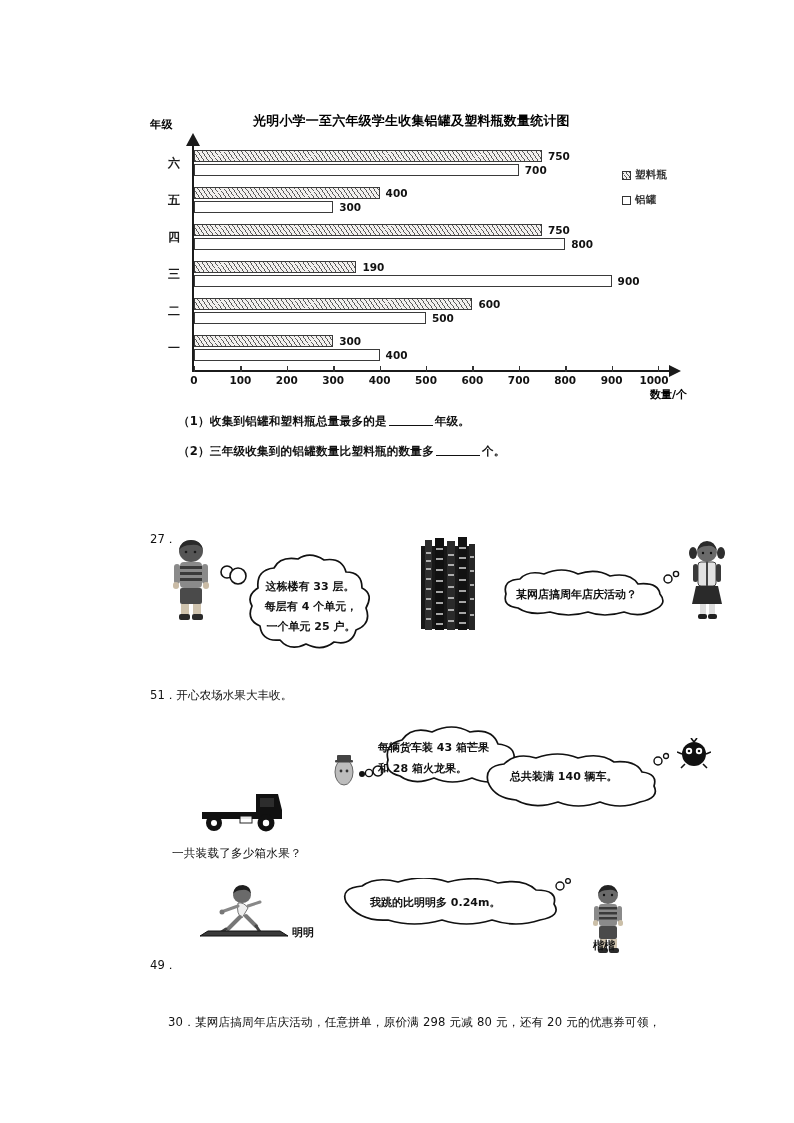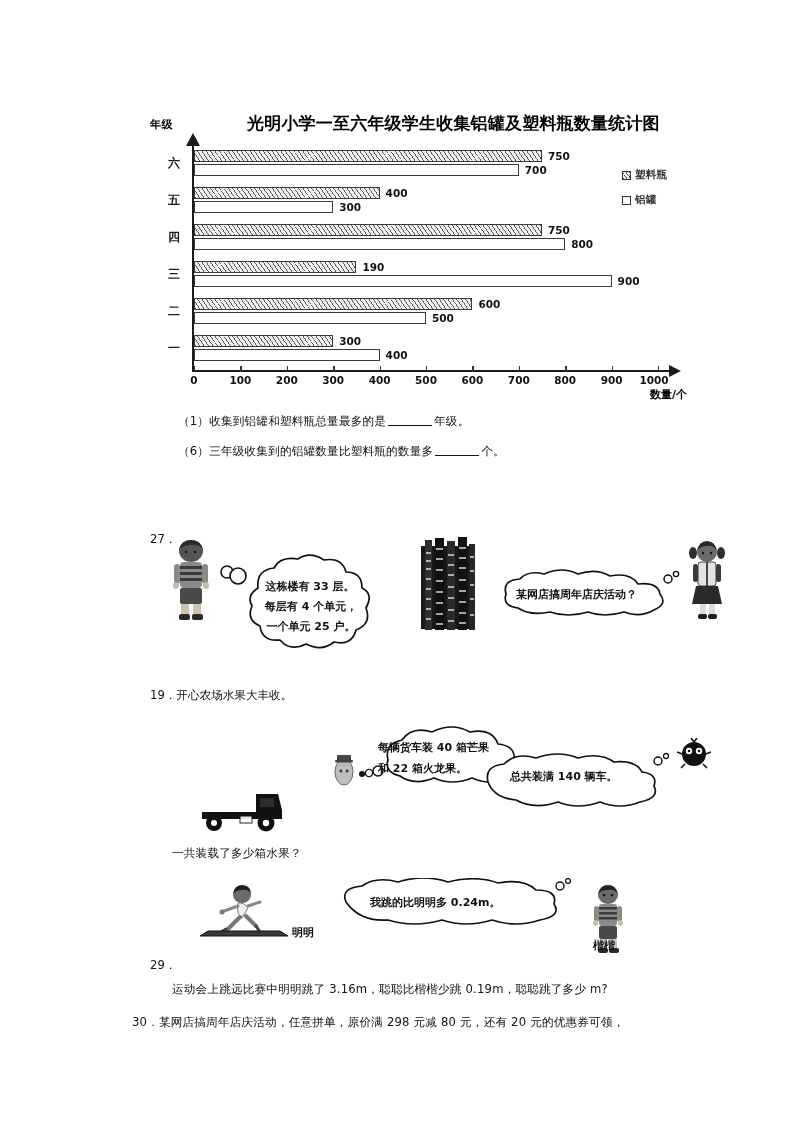--- a/index.html
+++ b/index.html
@@ -36,23 +36,23 @@
     position: absolute;
     left: 8px;
     top: 17px;
     font-size: 11px;
     font-family: "DejaVu Sans", sans-serif;
     font-weight: bold;
     letter-spacing: 0.5px;
   }
   .chart-title {
     position: absolute;
-    left: 105px;
+    left: 111px;
     top: 12px;
-    font-size: 17px;
+    font-size: 13px;
     font-family: "DejaVu Sans", sans-serif;
     font-weight: bold;
     white-space: nowrap;
     letter-spacing: 0.2px;
   }
 
   .plot {
     position: absolute;
     left: 40px;
     top: 44px;
@@ -184,20 +184,21 @@
   .legend-label { font-weight: bold; color: #333; letter-spacing: 0.3px; }
 
   
   .q-line {
     position: absolute;
     font-size: 11.6px;
     font-family: "DejaVu Sans", sans-serif;
     color: #111;
     white-space: nowrap;
     letter-spacing: 0.2px;
+    font-weight: bold;
   }
   .blank {
     display: inline-block;
     border-bottom: 1px solid #111;
     width: 44px;
     margin: 0 2px;
     vertical-align: -1px;
   }
 
   .prob-num {
@@ -327,21 +328,21 @@
         <span class="legend-label">铝罐</span>
       </div>
     </div>
   </div>
 
   <div class="q-line" style="left:146px; top:414px;">
     <span>（1）收集到铝罐和塑料瓶总量最多的是</span><span class="blank"></span><span>年级。</span>
   </div>
 
   <div class="q-line" style="left:146px; top:444px;">
-    <span>（6）三年级收集到的铝罐数量比塑料瓶的数量多</span><span class="blank"></span><span>个。</span>
+    <span>（2）三年级收集到的铝罐数量比塑料瓶的数量多</span><span class="blank"></span><span>个。</span>
   </div>
 
 
   <div class="prob-num" style="left:118px; top:532px;">27．</div>
 
   <svg class="figure" style="left:136px; top:538px;" width="46" height="84" viewBox="0 0 46 84">
     <ellipse cx="23" cy="13" rx="12" ry="11" fill="#555"></ellipse>
     <path d="M11 12 Q13 2 23 2 Q33 2 35 12 Q33 6 23 7 Q15 7 11 12Z" fill="#2a2a2a"></path>
     <circle cx="18" cy="14" r="1.3" fill="#1a1a1a"></circle>
     <circle cx="27" cy="14" r="1.3" fill="#1a1a1a"></circle>
@@ -459,21 +460,21 @@
     <rect x="19" y="24" width="2" height="24" fill="#444"></rect>
     <rect x="6" y="26" width="5" height="18" rx="2.5" fill="#3a3a3a"></rect>
     <rect x="29" y="26" width="5" height="18" rx="2.5" fill="#3a3a3a"></rect>
     <path d="M9 48 L31 48 L35 66 L5 66 Z" fill="#2a2a2a"></path>
     <rect x="13" y="66" width="6" height="10" fill="#ddd"></rect>
     <rect x="22" y="66" width="6" height="10" fill="#ddd"></rect>
     <rect x="11" y="76" width="9" height="5" rx="2" fill="#1f1f1f"></rect>
     <rect x="21" y="76" width="9" height="5" rx="2" fill="#1f1f1f"></rect>
   </svg>
 
-  <div class="prob-num" style="left:118px; top:688px;">19．开心农场水果大丰收。</div>
+  <div class="prob-num" style="left:118px; top:688px;">51．开心农场水果大丰收。</div>
 
   <svg class="figure" style="left:168px; top:786px;" width="92" height="50" viewBox="0 0 92 50">
     <rect x="2" y="26" width="56" height="7" fill="#111"></rect>
     <path d="M56 8 L78 8 L82 24 L82 33 L56 33 Z" fill="#111"></path>
     <rect x="60" y="12" width="14" height="9" fill="#fff" opacity="0.12"></rect>
     <rect x="40" y="30" width="12" height="7" fill="#fff" opacity="0.9" stroke="#111" stroke-width="1"></rect>
     <circle cx="14" cy="37" r="8" fill="#111"></circle>
     <circle cx="14" cy="37" r="3" fill="#fff"></circle>
     <circle cx="66" cy="37" r="8.5" fill="#111"></circle>
     <circle cx="66" cy="37" r="3.2" fill="#fff"></circle>
@@ -496,22 +497,22 @@
              Q58 2 78 8
              Q98 -2 116 8
              Q138 4 144 20
              Q162 22 160 36
              Q170 48 152 54
              Q136 62 118 54
              Q98 62 80 54
              Q60 62 46 52
              Q30 48 34 36 Z" fill="#fff" stroke="#111" stroke-width="1.7" stroke-linejoin="round"></path>
   </svg>
-  <div class="bubble-text" style="left:346px; top:739px;">每辆货车装 40 箱芒果</div>
-  <div class="bubble-text" style="left:346px; top:760px;">和 22 箱火龙果。</div>
+  <div class="bubble-text" style="left:346px; top:739px;">每辆货车装 43 箱芒果</div>
+  <div class="bubble-text" style="left:346px; top:760px;">和 28 箱火龙果。</div>
 
   <svg class="figure" style="left:440px; top:752px;" width="200" height="56" viewBox="0 0 200 56">
     <path d="M16 30
              Q12 14 32 12
              Q44 0 64 6
              Q86 -2 106 6
              Q128 0 142 10
              Q164 8 170 20
              Q186 22 182 34
              Q188 46 168 50
@@ -582,18 +583,17 @@
     <rect x="4" y="36" width="5" height="6" rx="2.5" fill="#cbbfa8"></rect>
     <rect x="29" y="36" width="5" height="6" rx="2.5" fill="#cbbfa8"></rect>
     <rect x="10" y="42" width="18" height="13" rx="2" fill="#4a4a4a"></rect>
     <rect x="11" y="55" width="7" height="9" fill="#cfc3ae"></rect>
     <rect x="21" y="55" width="7" height="9" fill="#cfc3ae"></rect>
     <rect x="9" y="64" width="10" height="5" rx="2" fill="#2a2a2a"></rect>
     <rect x="20" y="64" width="10" height="5" rx="2" fill="#2a2a2a"></rect>
   </svg>
   <div class="char-name" style="left:561px; top:938px;">楷楷</div>
 
-  <div class="prob-num" style="left:118px; top:958px;">29．</div>
-  <div class="prob-text" style="left:140px; top:982px;">运动会上跳远比赛中明明跳了 3.16m，聪聪比楷楷少跳 0.19m，聪聪跳了多少 m?</div>
-
-  <div class="prob-text" style="left:100px; top:1015px;">30．某网店搞周年店庆活动，任意拼单，原价满 298 元减 80 元，还有 20 元的优惠券可领，</div>
+  <div class="prob-num" style="left:118px; top:958px;">49．</div>
+
+  <div class="prob-text" style="left:136px; top:1015px;">30．某网店搞周年店庆活动，任意拼单，原价满 298 元减 80 元，还有 20 元的优惠券可领，</div>
 
 </div>
 
 </body></html>

